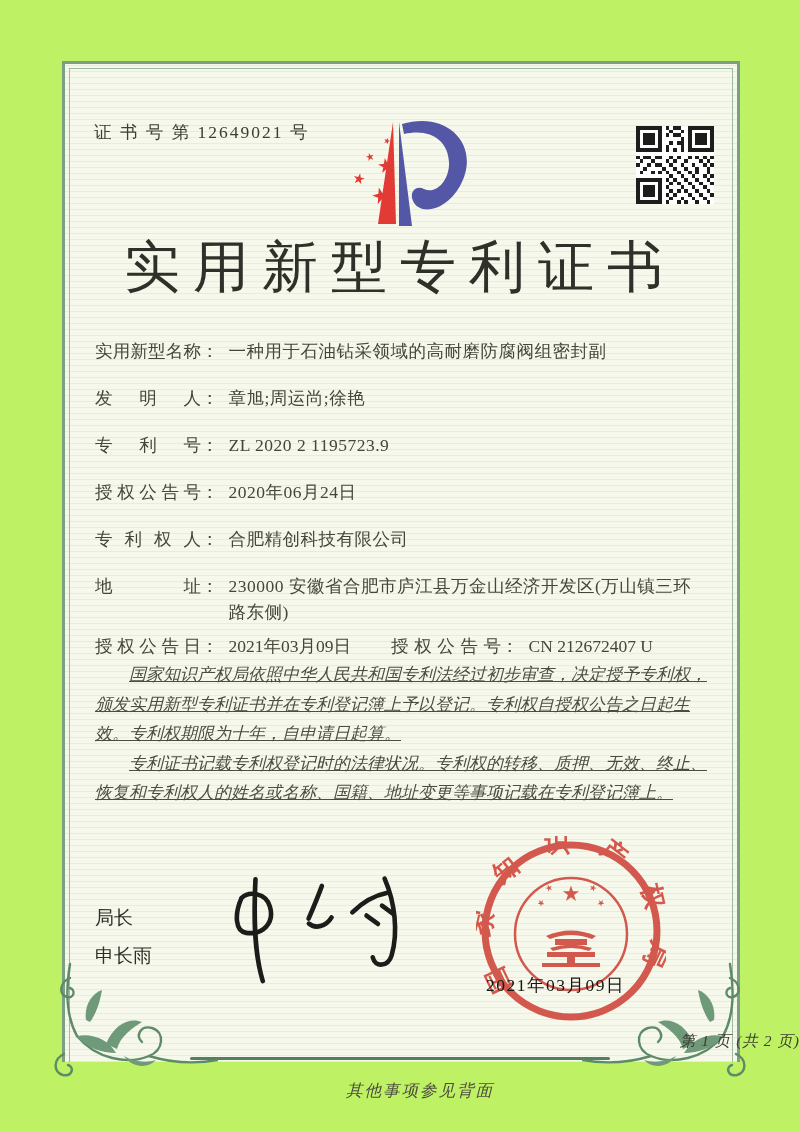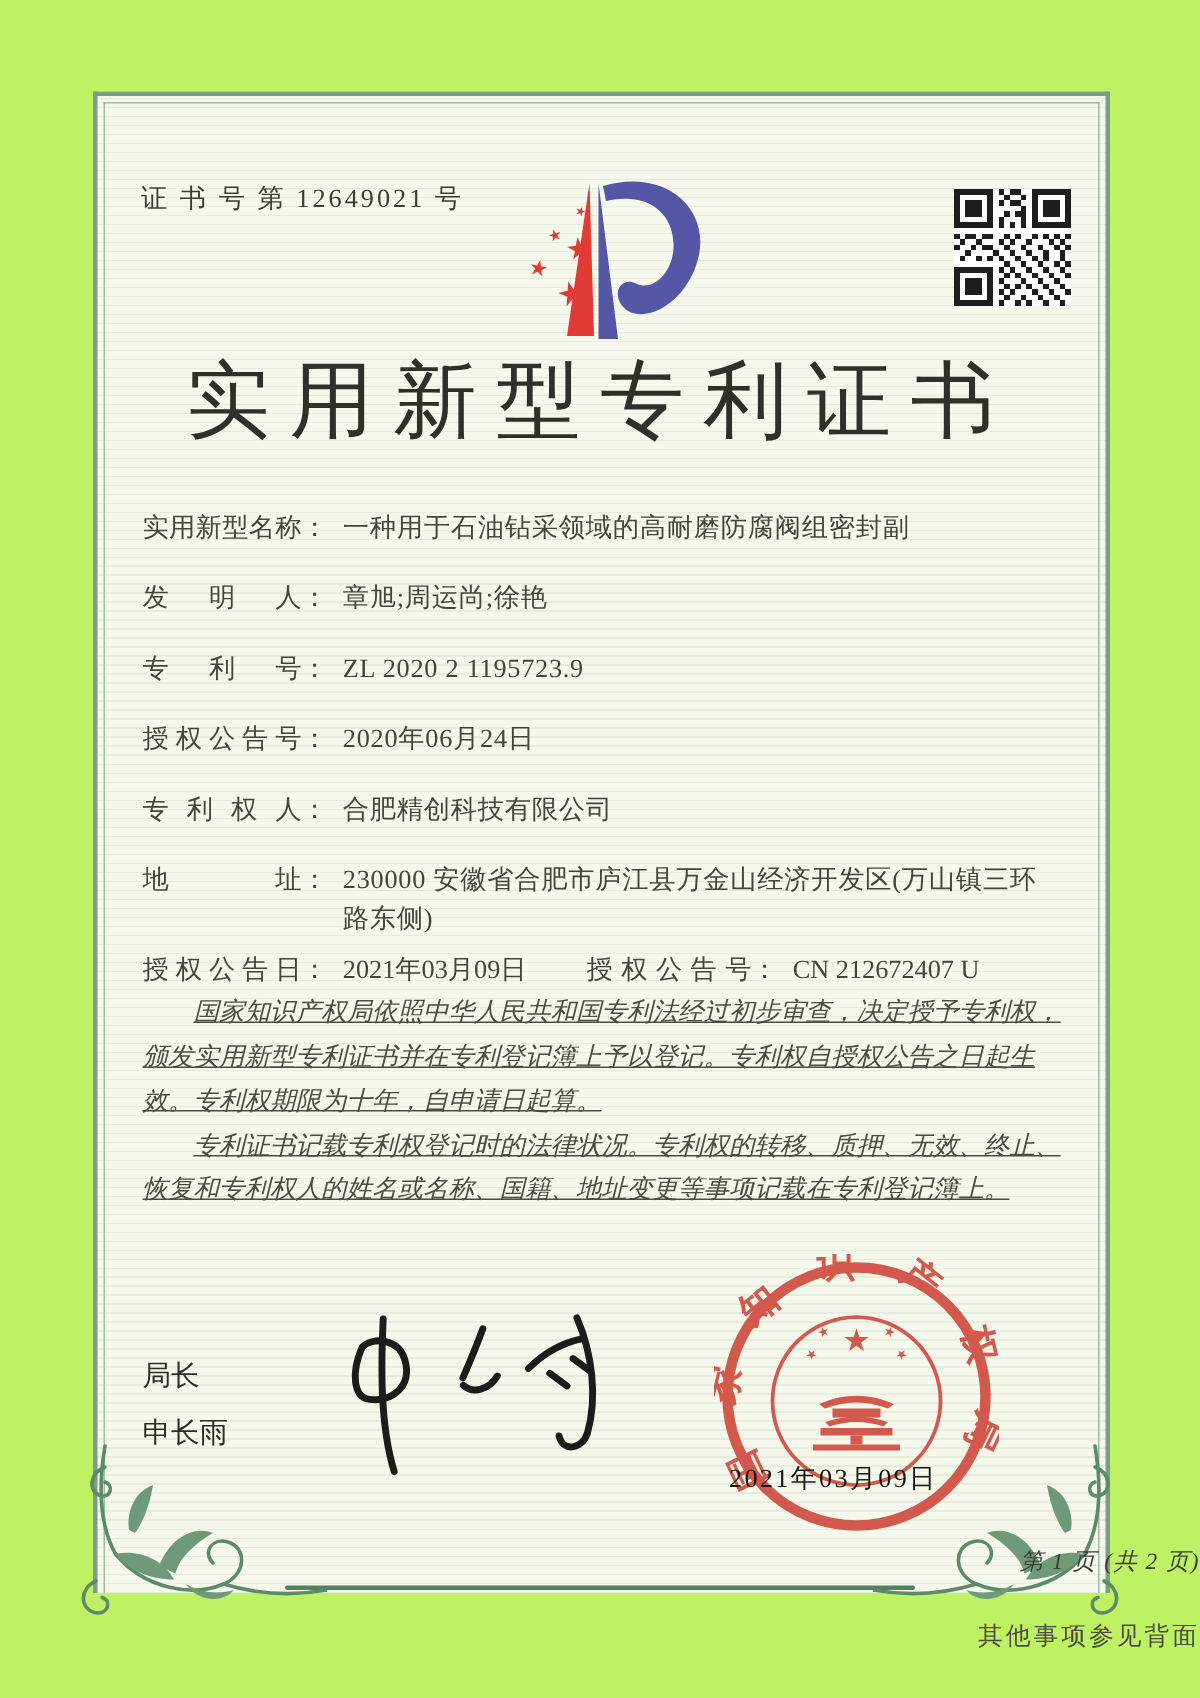--- a/index.html
+++ b/index.html
@@ -69,21 +69,21 @@
   }
   .paras p{margin:0;text-indent:2em;text-decoration:underline;}
   .officer{left:95px;top:899px;font-size:19px;line-height:38px;color:#2e2e28;}
   .signature{left:205px;top:866px;}
   .seal{left:476px;top:836px;}
   .seal-date{
     left:486px;top:973px;width:175px;
     font-size:17.5px;letter-spacing:1.5px;color:#161614;white-space:nowrap;
   }
   .page-info{left:0;right:0;top:1031px;text-align:right;font-size:15.5px;color:#3d3d34;letter-spacing:1px;font-style:italic;}
-  .back-note{left:0;right:0;top:1080px;text-align:right;font-size:16.5px;color:#4c4c40;letter-spacing:2px;padding-left:40px;}
+  .back-note{left:0;right:0;top:1080px;text-align:center;font-size:16.5px;color:#4c4c40;font-style:italic;letter-spacing:2px;padding-left:40px;}
 </style>
 </head>
 <body>
 
 <div class="page">
 
   <div class="paper"></div>
   <div class="frame">
     <div class="frame-inner"></div>
   </div>

